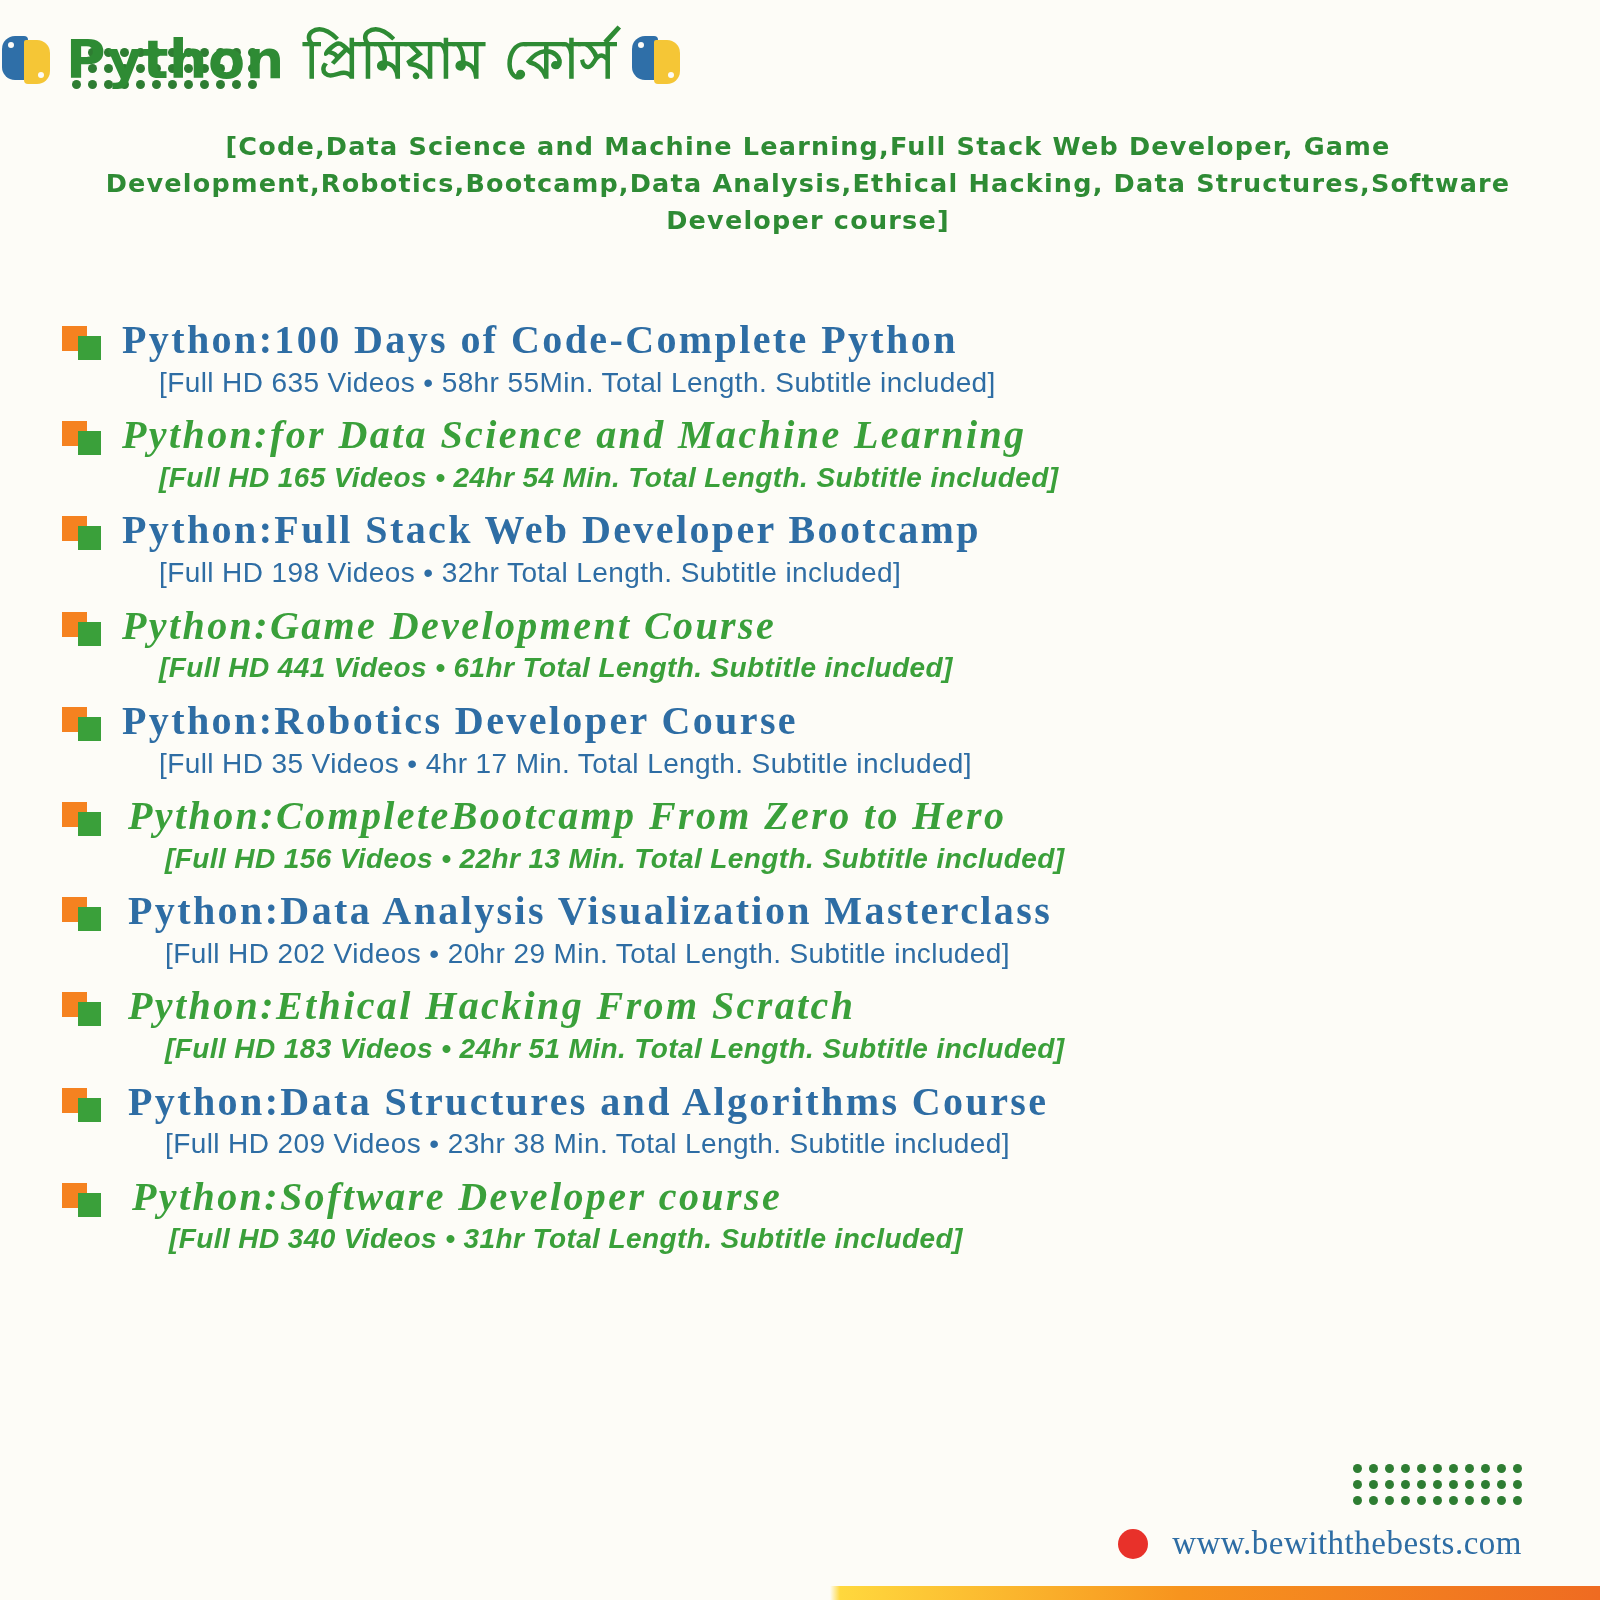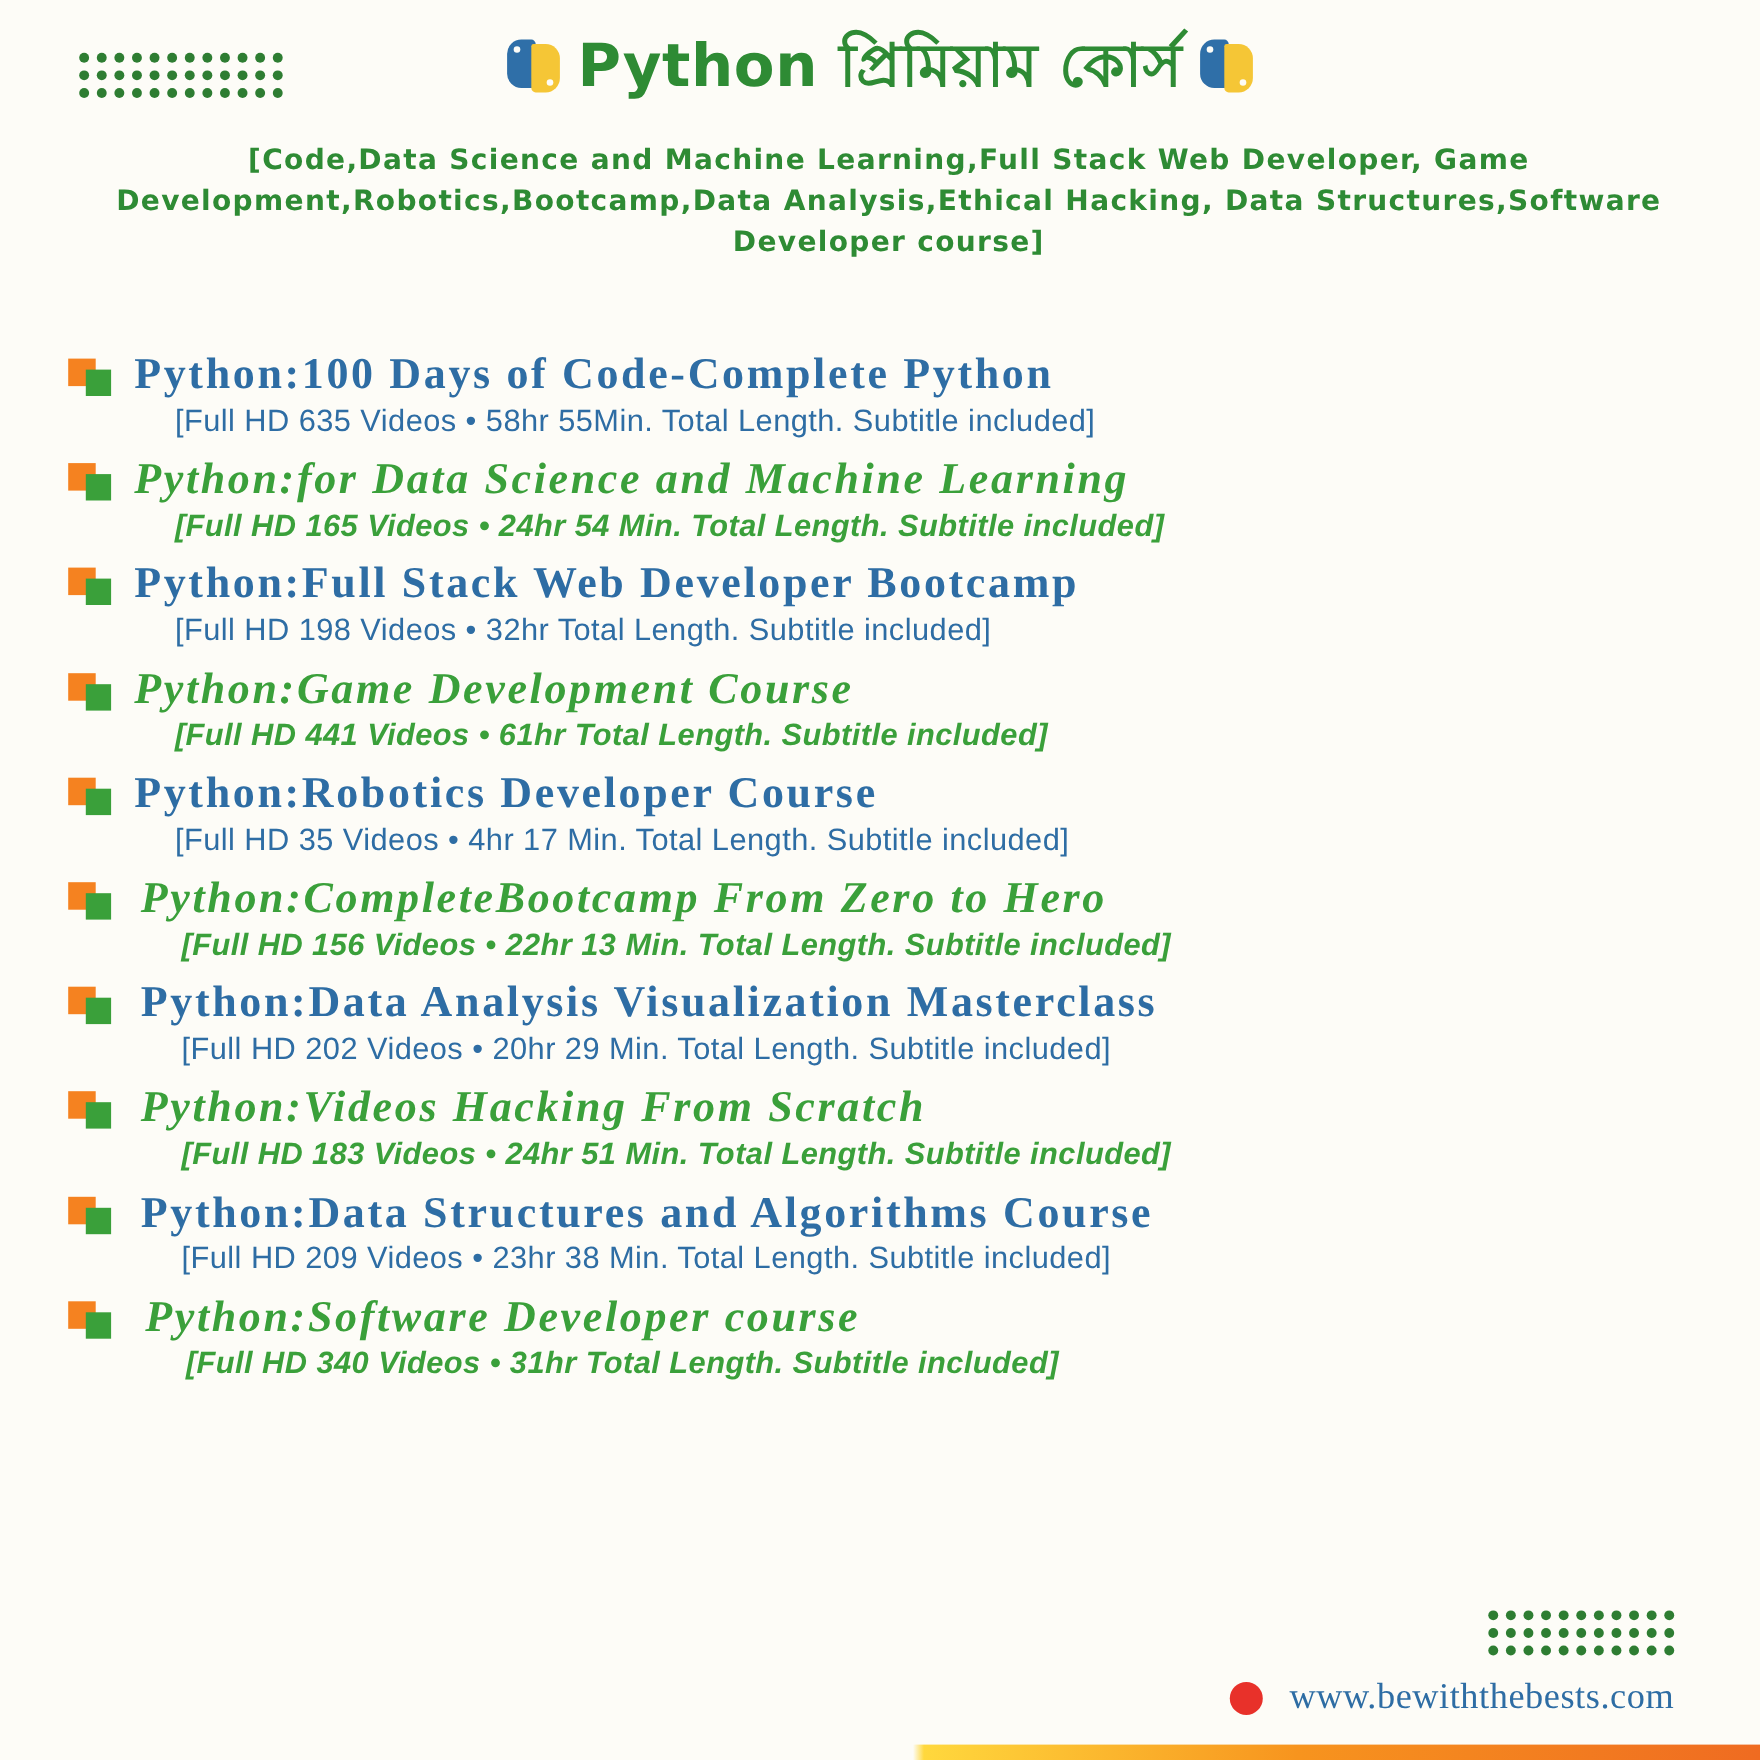--- a/index.html
+++ b/index.html
@@ -44,21 +44,20 @@
   .header {
     position: absolute;
     top: 30px;
     left: 0;
     width: 100%;
     text-align: center;
   }
   .title-row {
     display: flex;
     align-items: center;
-    justify-content: center;
     gap: 14px;
   }
   .title-text {
     font-family: "DejaVu Sans", sans-serif;
     font-weight: bold;
     font-size: 54px;
     color: #2e8b34;
     letter-spacing: 0.5px;
     line-height: 1.1;
   }
@@ -330,21 +329,21 @@
       </span>
     <div class="course-title">Python:Data Analysis  Visualization Masterclass</div>
     <div class="course-meta">[Full HD 202 Videos • 20hr 29 Min. Total Length. Subtitle included]</div>
   </div>
 
   <div class="course green c-indent-2">
     <span class="bullet">
         <span class="sq-orange"></span>
         <span class="sq-green"></span>
       </span>
-    <div class="course-title">Python:Videos Hacking From Scratch</div>
+    <div class="course-title">Python:Ethical Hacking From Scratch</div>
     <div class="course-meta">[Full HD 183 Videos • 24hr 51 Min. Total Length. Subtitle included]</div>
   </div>
 
   <div class="course blue c-indent-2">
     <span class="bullet">
         <span class="sq-orange"></span>
         <span class="sq-green"></span>
       </span>
     <div class="course-title">Python:Data Structures and Algorithms Course</div>
     <div class="course-meta">[Full HD 209 Videos • 23hr 38 Min. Total Length. Subtitle included]</div>

